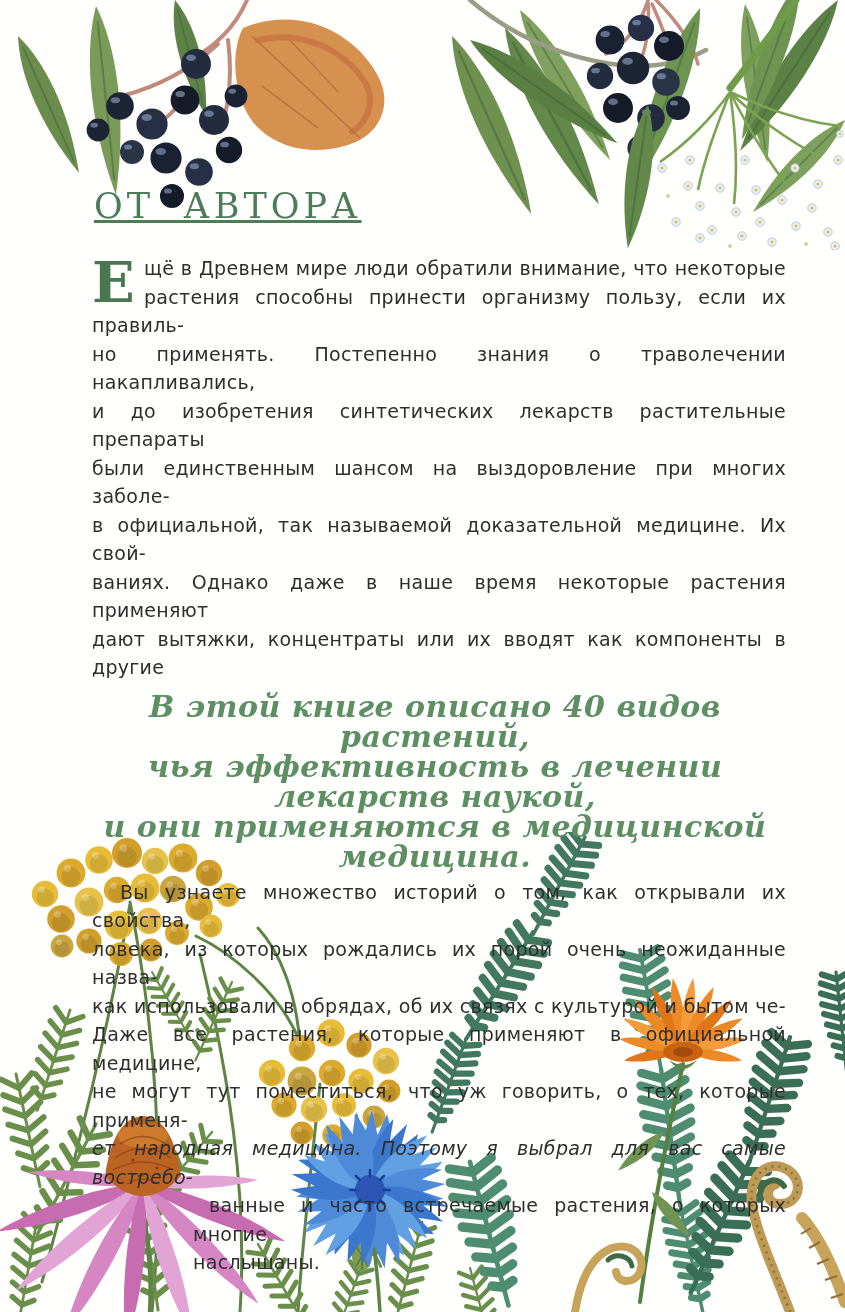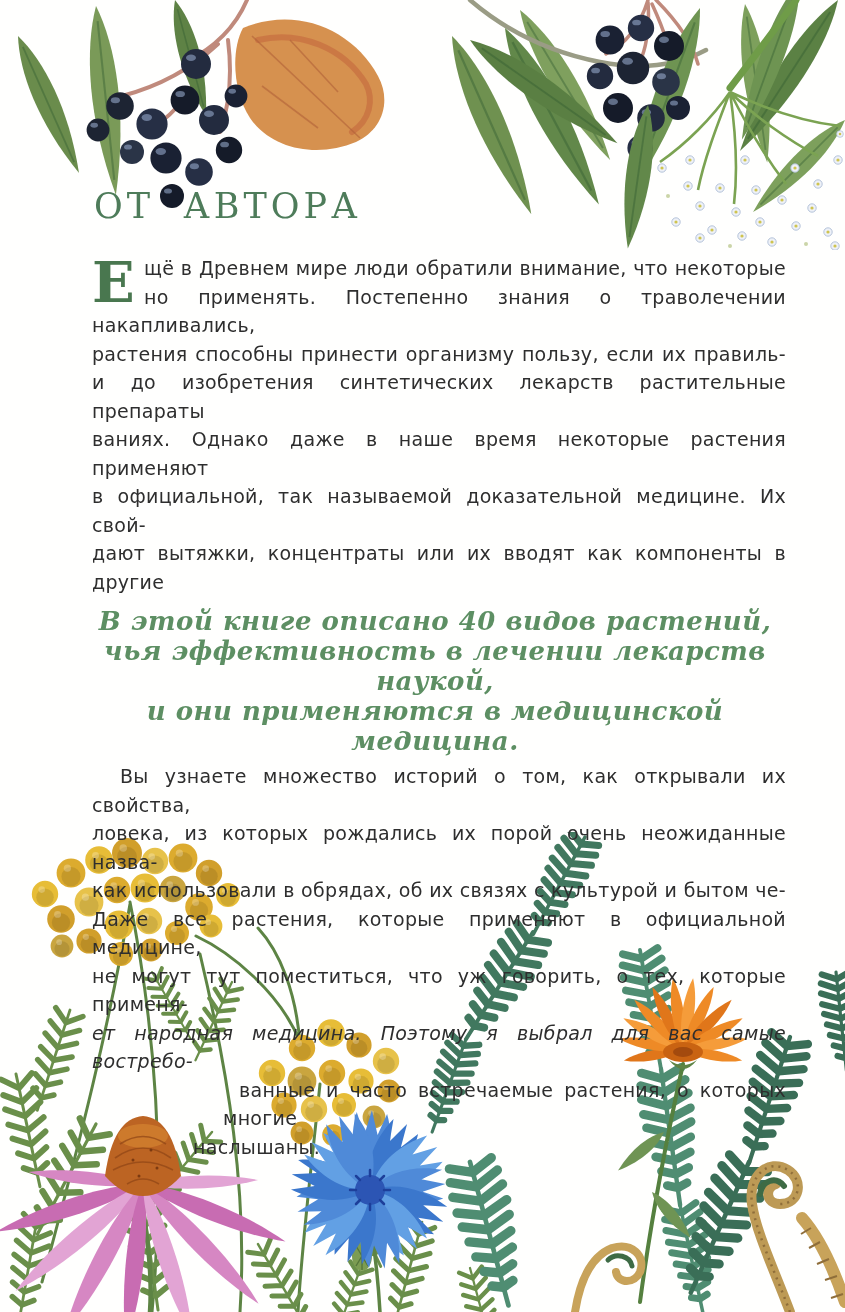--- a/index.html
+++ b/index.html
@@ -10,43 +10,44 @@
     --green-title:#4e7c5a; --green-quote:#5d8f63; --ink:#2e2e2e;
   }
   .illo { position:absolute; left:0; pointer-events:none; }
   .illo-top { top:0; }
   .illo-bottom { bottom:0; }
   .page-title {
     position:absolute; left:94px; top:186px; z-index:3;
     font-family:"DejaVu Serif", serif; font-weight:400;
     font-size:35px; letter-spacing:4px; word-spacing:14px;
     color:var(--green-title);
+    text-decoration:underline;
   }
   .textcol {
     position:absolute; left:92px; top:254px; width:694px; z-index:2;
     color:var(--ink); font-size:19px; line-height:28.5px; letter-spacing:0.3px;
   }
   .para .tline { text-align:justify; text-align-last:justify; }
   .para .tline.tline-last { text-align-last:left; }
   .para[data-last="justify"] .tline.tline-last { text-align-last:justify;font-style:italic; }
   .dropcap {
     float:left; width:42px; height:52px; margin:3px 10px 0 0;
     font-family:"DejaVu Serif", serif; font-weight:700;
     font-size:56px; line-height:50px; color:#49774f; text-align:left;
   }
   .quote {
     margin:10px 8px 6px 0;
     font-family:"DejaVu Serif", serif; font-style:italic; font-weight:700;
-    font-size:26px; line-height:30px; letter-spacing:0.5px;
+    font-size:30px; line-height:30px; letter-spacing:0.5px;
     color:var(--green-quote);
   }
   .quote .tline { text-align:center; text-align-last:center; }
   .p2 .tline:first-child { text-indent:28px; }
   .p2b { margin-left:101px; }
-  .p2b .tline:first-child { text-indent:16px;margin-left:30px; }
+  .p2b .tline:first-child { text-indent:16px; }
 </style>
 </head>
 <body>
 
 <div class="page" style="--green-title: #4e7c5a; --green-quote: #5d8f63; --ink: #2e2e2e;">
 
   <svg class="illo illo-top" width="845" height="250" viewBox="0 0 845 250">
     <defs>
       <path id="leaf" d="M0 0 C 15 22 19 58 0 100 C -19 58 -15 22 0 0 Z"></path>
       <g id="leafv">
@@ -153,25 +154,26 @@
     </g>
   </svg>
 
   <div class="page-title">ОТ АВТОРА</div>
 
   <div class="textcol">
     <div class="para p1">
       <span class="dropcap">Е</span>
       <div>
           <div class="tline">щё в Древнем мире люди обратили внимание, что некоторые</div>
+          <div class="tline">растения способны принести организму пользу, если их правиль-</div>
           <div class="tline">но применять. Постепенно знания о траволечении накапливались,</div>
-          <div class="tline">растения способны принести организму пользу, если их правиль-</div>
           <div class="tline">и до изобретения синтетических лекарств растительные препараты</div>
+          <div class="tline">были единственным шансом на выздоровление при многих заболе-</div>
+          <div class="tline">в официальной, так называемой доказательной медицине. Их свой-</div>
           <div class="tline">ваниях. Однако даже в наше время некоторые растения применяют</div>
-          <div class="tline">в официальной, так называемой доказательной медицине. Их свой-</div>
           <div class="tline">дают вытяжки, концентраты или их вводят как компоненты в другие</div>
         </div>
     </div>
 
     <div class="quote">
       <div>
           <div class="tline">В этой книге описано 40 видов растений,</div>
           <div class="tline">чья эффективность в лечении лекарств наукой,</div>
           <div class="tline tline-last">и они применяются в медицинской медицина.</div>
         </div>

